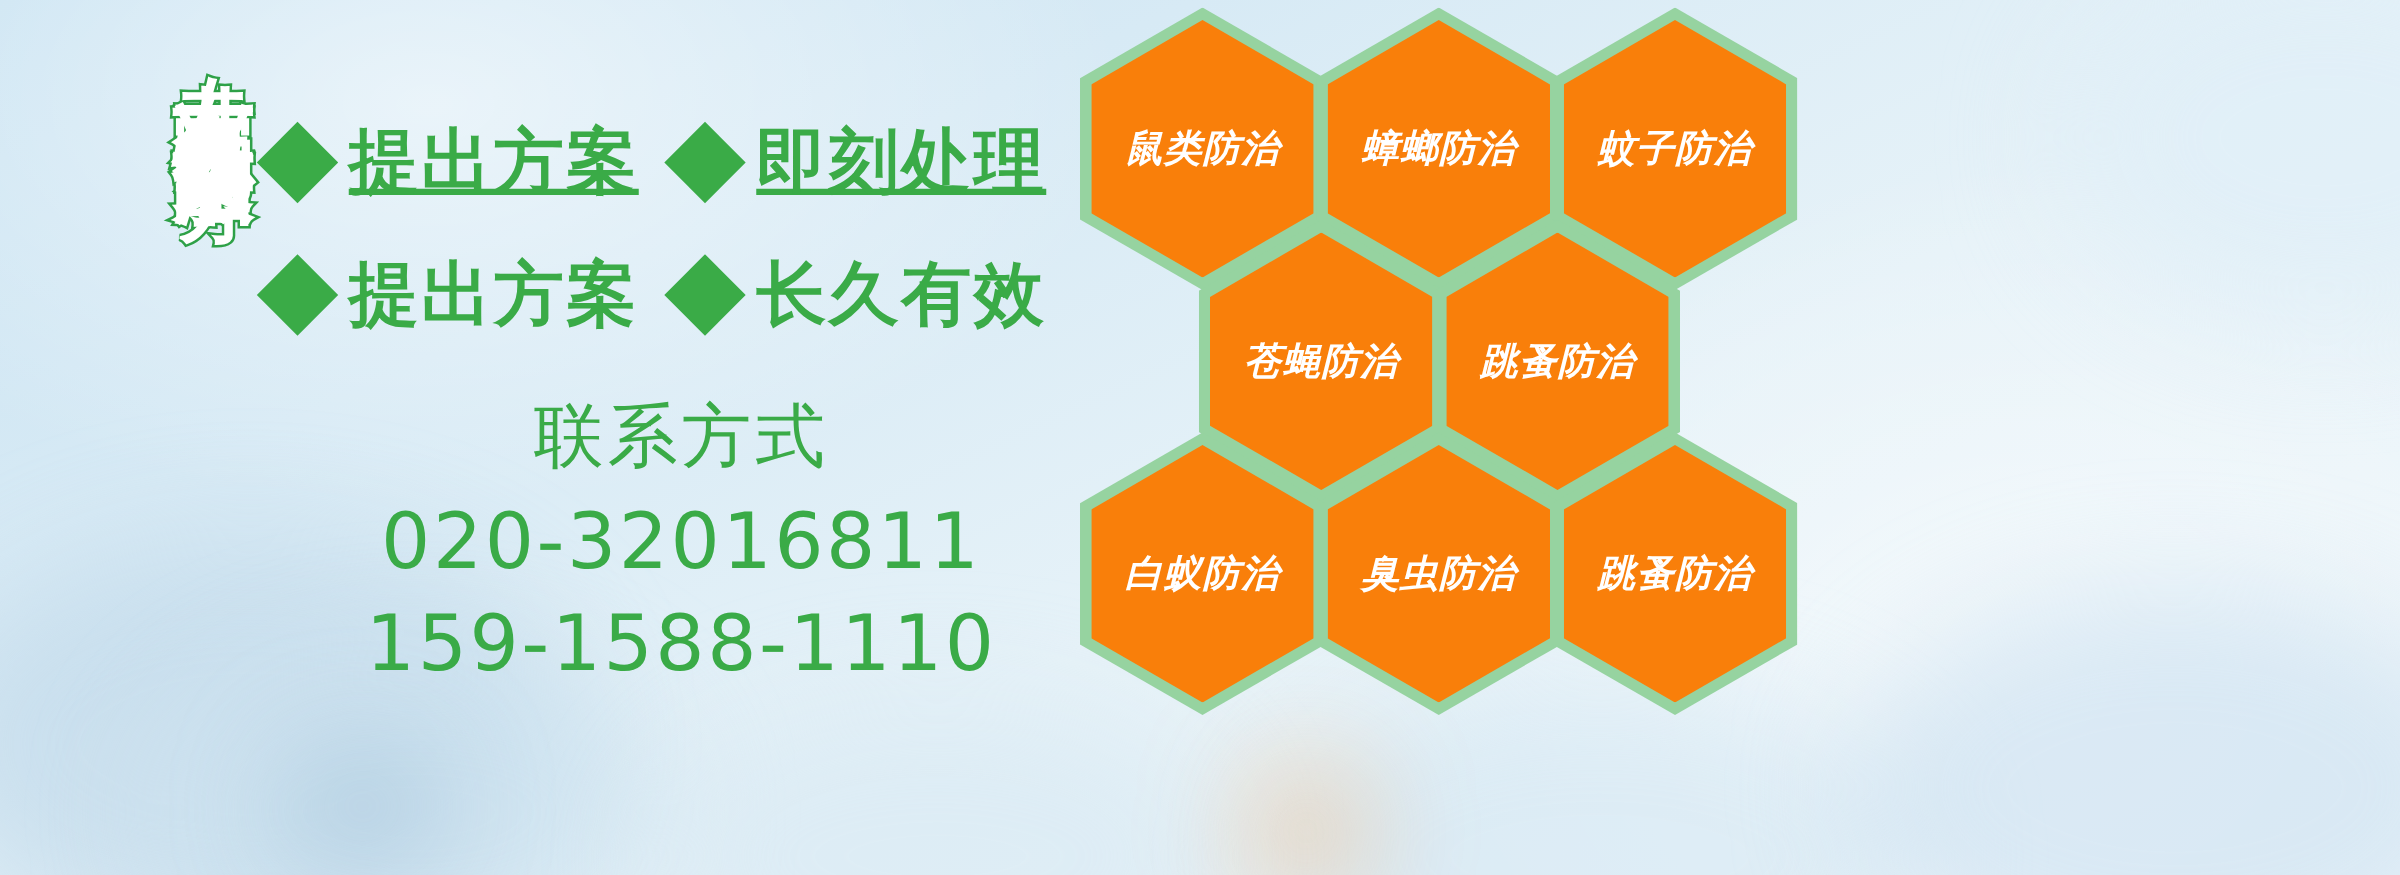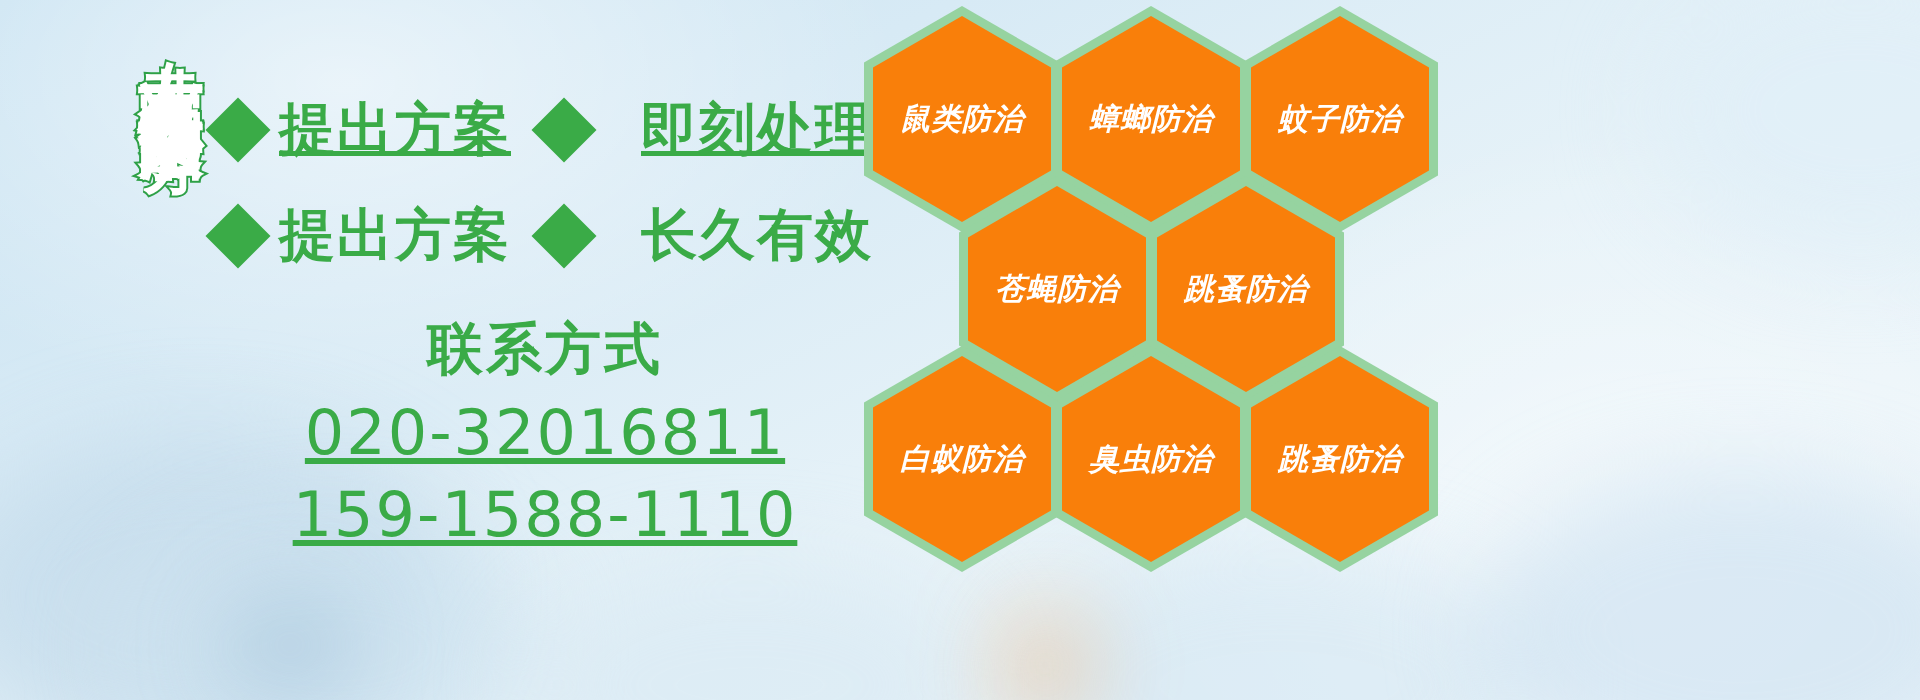--- a/index.html
+++ b/index.html
@@ -56,34 +56,34 @@
   .feature-row.r1{top:92px;text-decoration:underline;}
   .feature-row.r2{top:198px;}
   .diamond{
     display:inline-block;width:46px;height:46px;
     background:#3aab47;
     transform:rotate(45deg);
     flex:0 0 auto;
     margin-right:18px;
   }
   .feat-text{margin-right:30px;letter-spacing:2px;}
-  .feat-text.last{margin-right:0;margin-left:36px;}
+  .feat-text.last{margin-right:0;}
 
   #contact-title{
     position:absolute;left:0;top:312px;width:660px;
     text-align:center;
     color:#3aab47;
     font-family:"DejaVu Sans","Liberation Sans",sans-serif;
-    font-weight:bold;font-size:56px;letter-spacing:3px;
+    font-weight:normal;font-size:56px;letter-spacing:3px;
   }
   .phone{
     position:absolute;left:0;width:660px;text-align:center;
     color:#3aab47;
     font-family:"DejaVu Sans","Liberation Sans",sans-serif;
-    font-weight:500;font-size:62px;letter-spacing:2px;text-decoration:underline;
+    font-weight:500;font-size:62px;letter-spacing:2px;
   }
   .phone.p1{top:396px;}
   .phone.p2{top:478px;}
 
   
   #hex-grid{position:absolute;left:862px;top:-2px;width:600px;height:570px;}
   .hex{
     position:absolute;
     width:196px;height:226px;
     background:var(--hex-border,#96d3a0);

